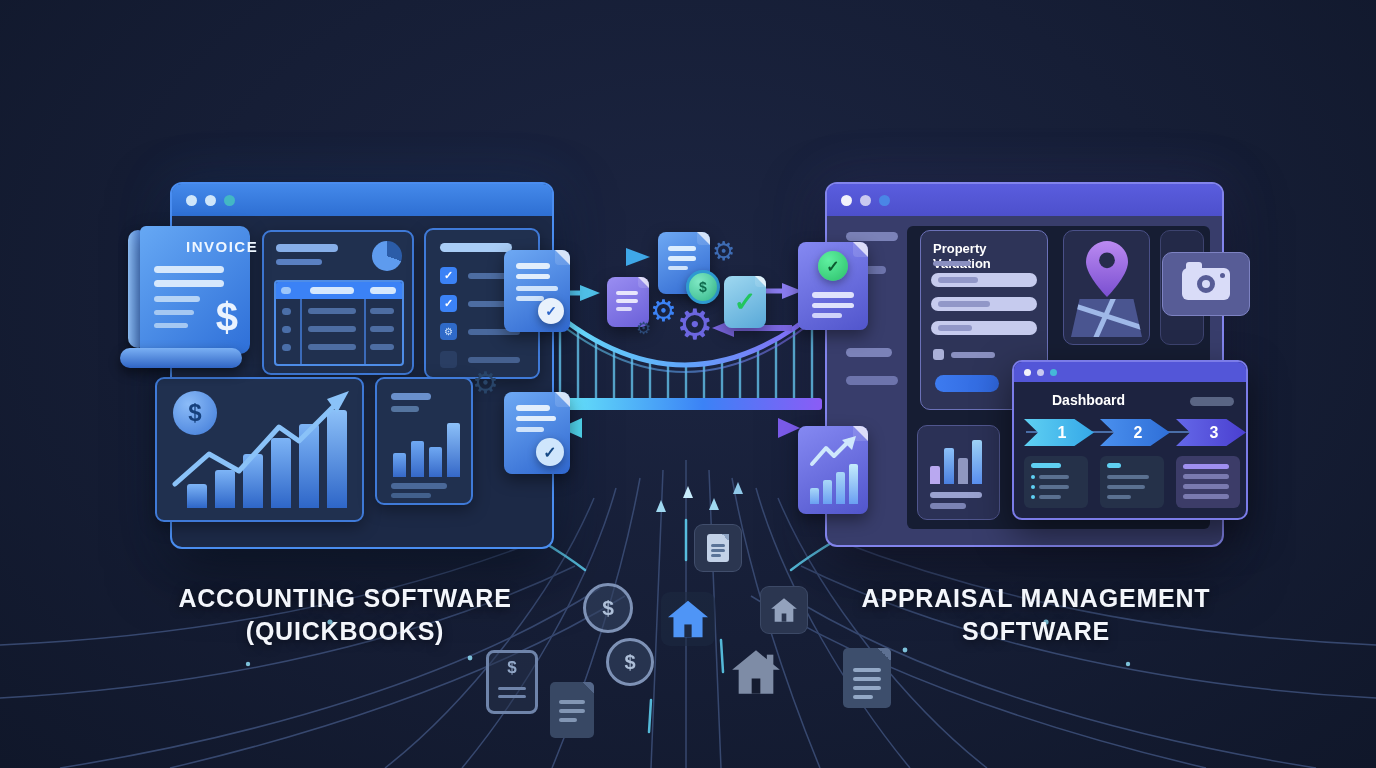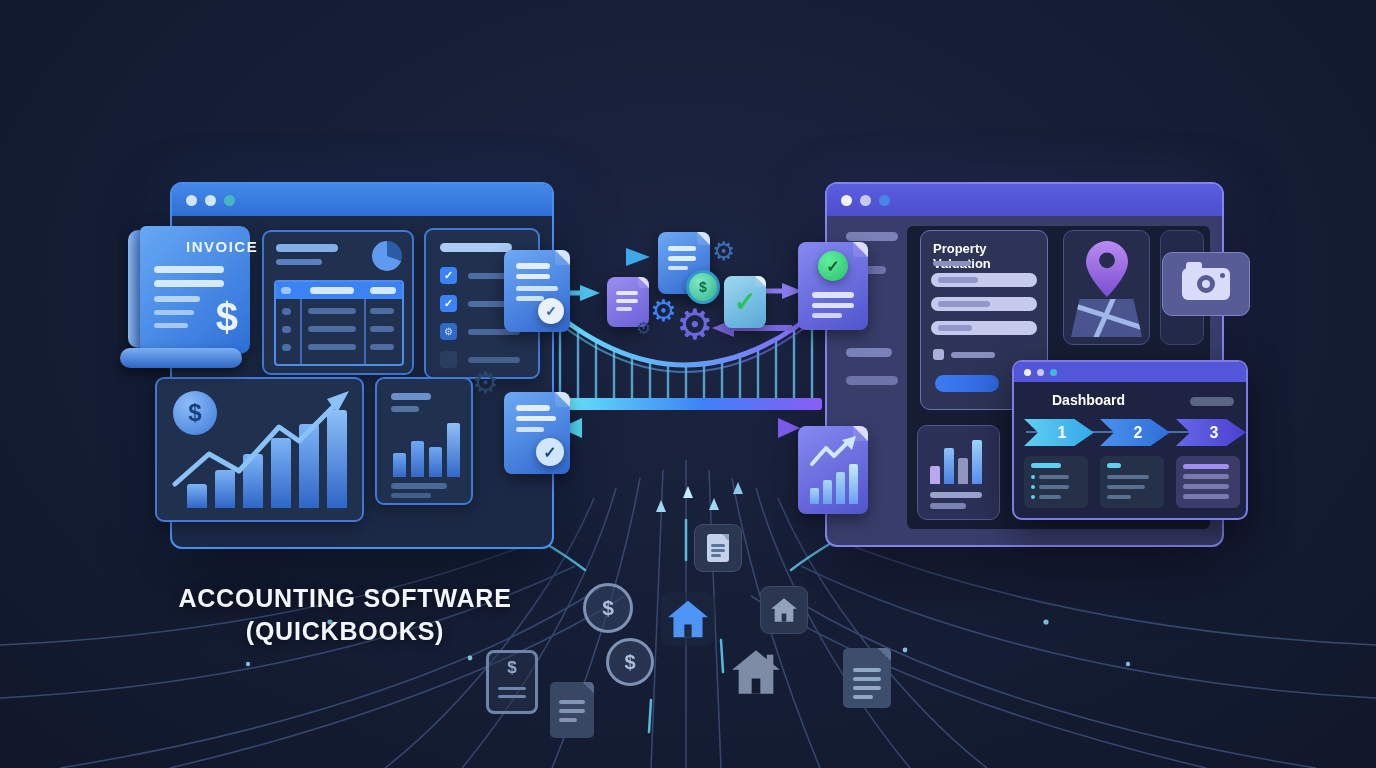--- a/index.html
+++ b/index.html
@@ -419,20 +419,24 @@
     <div class="abs" style="left:12px;bottom:10px;width:9px;height:16px;border-radius:2px 2px 0 0;background:linear-gradient(180deg,#a9d8f8,#6a9ff2);"></div>
     <div class="abs" style="left:25px;bottom:10px;width:9px;height:24px;border-radius:2px 2px 0 0;background:linear-gradient(180deg,#a9d8f8,#6a9ff2);"></div>
     <div class="abs" style="left:38px;bottom:10px;width:9px;height:32px;border-radius:2px 2px 0 0;background:linear-gradient(180deg,#a9d8f8,#6a9ff2);"></div>
     <div class="abs" style="left:51px;bottom:10px;width:9px;height:40px;border-radius:2px 2px 0 0;background:linear-gradient(180deg,#c4ecfc,#6a9ff2);"></div>
   </div>
 
   <div class="caption" style="left:145px;top:582px;">
     <div>ACCOUNTING SOFTWARE</div>
     <div>(QUICKBOOKS)</div>
   </div>
+  <div class="caption" style="left:836px;top:582px;">
+    <div>APPRAISAL MANAGEMENT</div>
+    <div>SOFTWARE</div>
+  </div>
 
   <div class="abs" style="left:694px;top:524px;width:46px;height:46px;border-radius:9px;background:#2b3650;
     border:1px solid rgba(130,150,190,.25);display:flex;align-items:center;justify-content:center;">
     <div style="position:relative;width:22px;height:28px;background:#c3d2e8;border-radius:3px;">
       <div class="abs" style="right:0;top:0;width:7px;height:7px;background:linear-gradient(225deg,#8fa5c4 50%,transparent 50%);"></div>
       <div class="pill" style="left:4px;top:10px;width:14px;height:2.5px;background:#5a7398;"></div>
       <div class="pill" style="left:4px;top:15px;width:14px;height:2.5px;background:#5a7398;"></div>
       <div class="pill" style="left:4px;top:20px;width:10px;height:2.5px;background:#5a7398;"></div>
     </div>
   </div>

